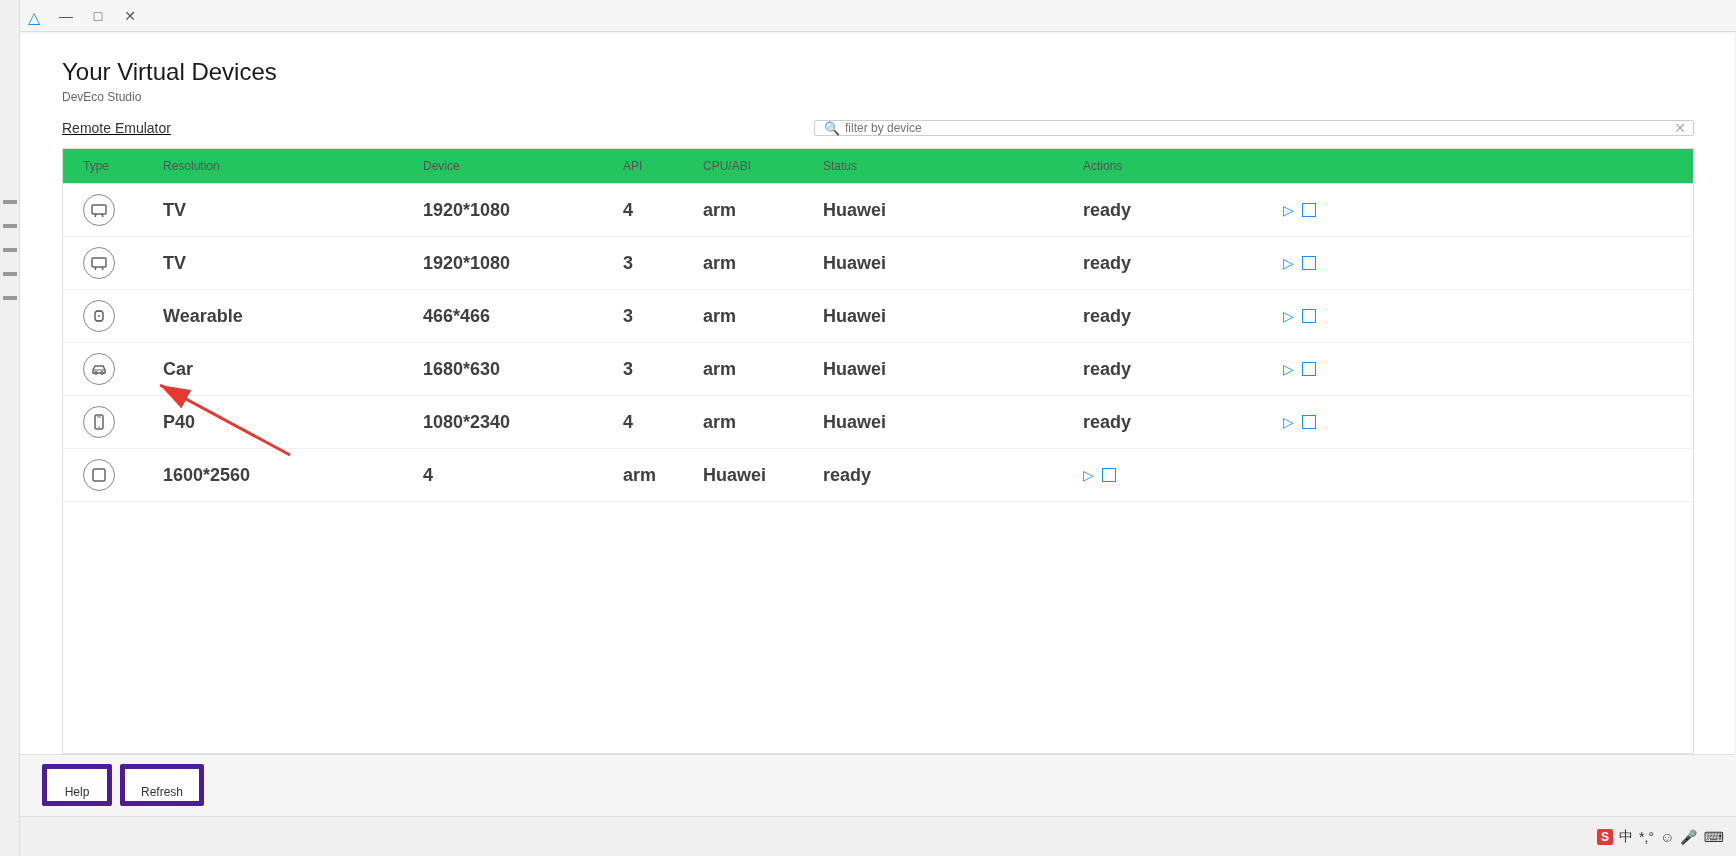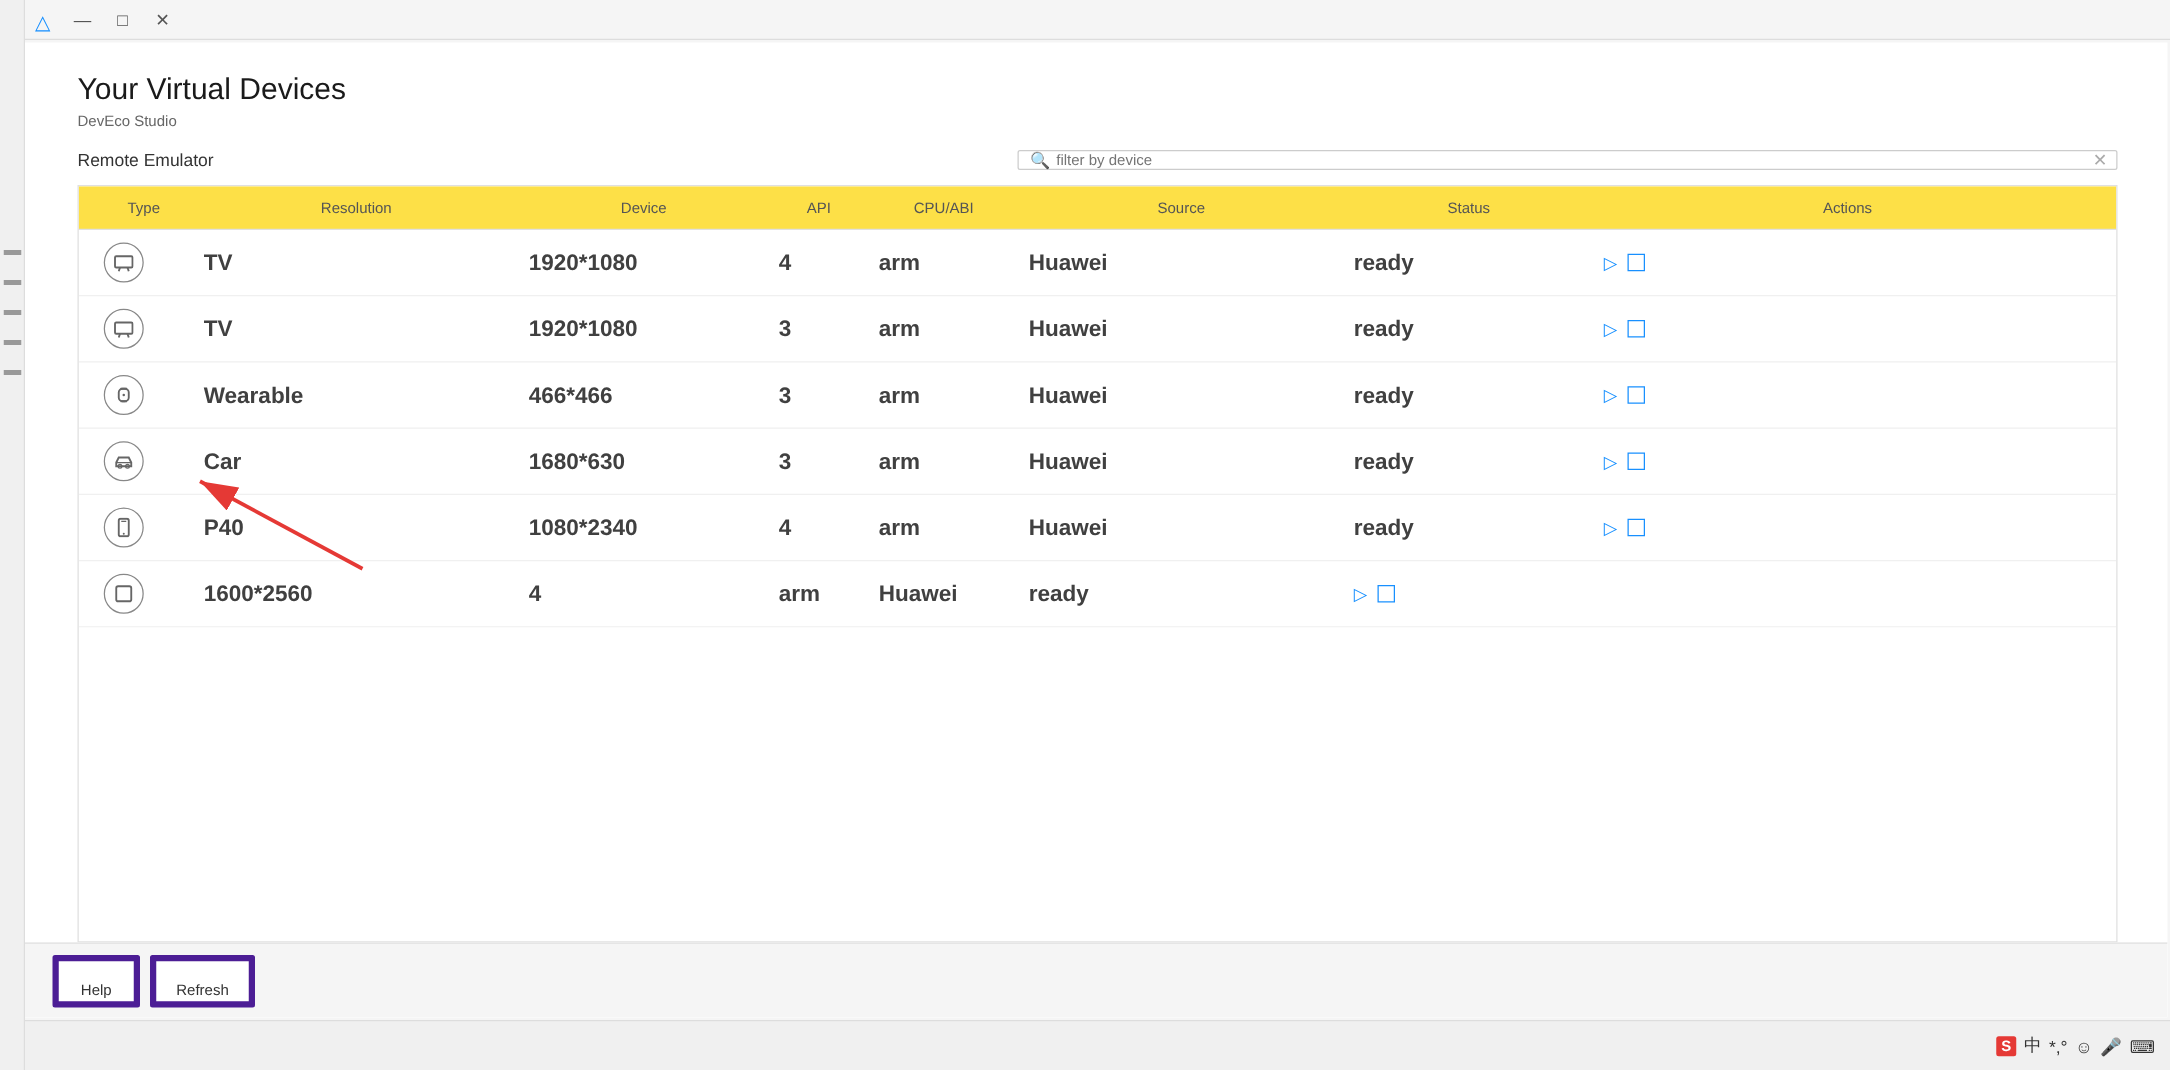--- a/index.html
+++ b/index.html
@@ -93,20 +93,21 @@
       display: flex;
       flex-direction: column;
       overflow: hidden;
     }
 
     .section-header {
       display: flex;
       align-items: flex-start;
       justify-content: space-between;
       margin-bottom: 12px;
+      text-decoration: underline;
     }
 
     .section-title {
       font-size: 14px;
       font-weight: 500;
       color: #333;
     }
 
     .filter-input-wrapper {
       position: relative;
@@ -146,24 +147,23 @@
 
     .device-table {
       flex: 1;
       overflow: hidden;
       border: 1px solid #e0e0e0;
     }
 
     .table-header {
       display: grid;
       grid-template-columns: 80px 260px 200px 80px 120px 260px 200px 1fr;
-      background: #fde047;
+      background: #22c55e;
       border-bottom: 1px solid #e0e0e0;
       padding: 0 12px;
-      text-align: center;
     }
 
     .table-header-cell {
       padding: 10px 8px;
       font-size: 12px;
       color: #555;
       font-weight: 500;
     }
 
     .table-body {
@@ -335,21 +335,20 @@
       </div>
 
       <div class="device-table">
 
         <div class="table-header">
           <div class="table-header-cell">Type</div>
           <div class="table-header-cell">Resolution</div>
           <div class="table-header-cell">Device</div>
           <div class="table-header-cell">API</div>
           <div class="table-header-cell">CPU/ABI</div>
-          <div class="table-header-cell">Source</div>
           <div class="table-header-cell">Status</div>
           <div class="table-header-cell">Actions</div>
         </div>
 
         <div class="table-body">
 
           <div class="table-row">
             <div class="table-cell">
               <div class="device-icon">
                 <svg width="16" height="16" viewBox="0 0 16 16" fill="none">

